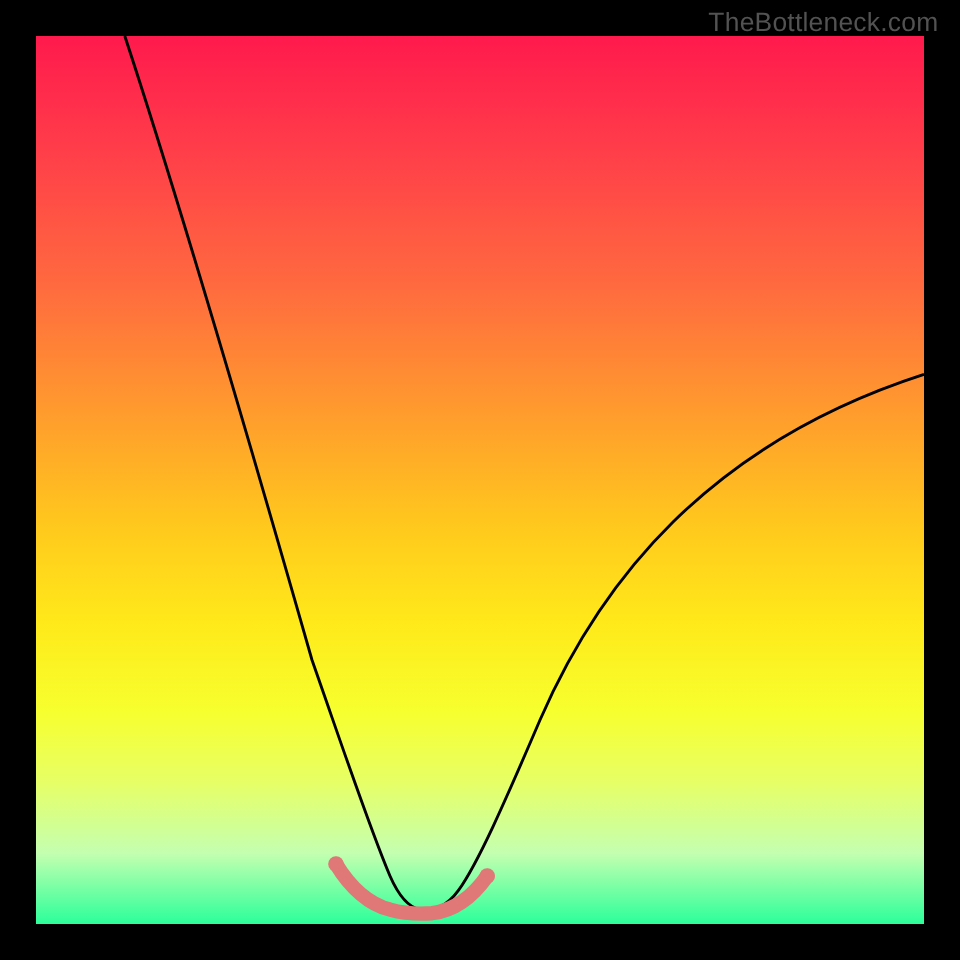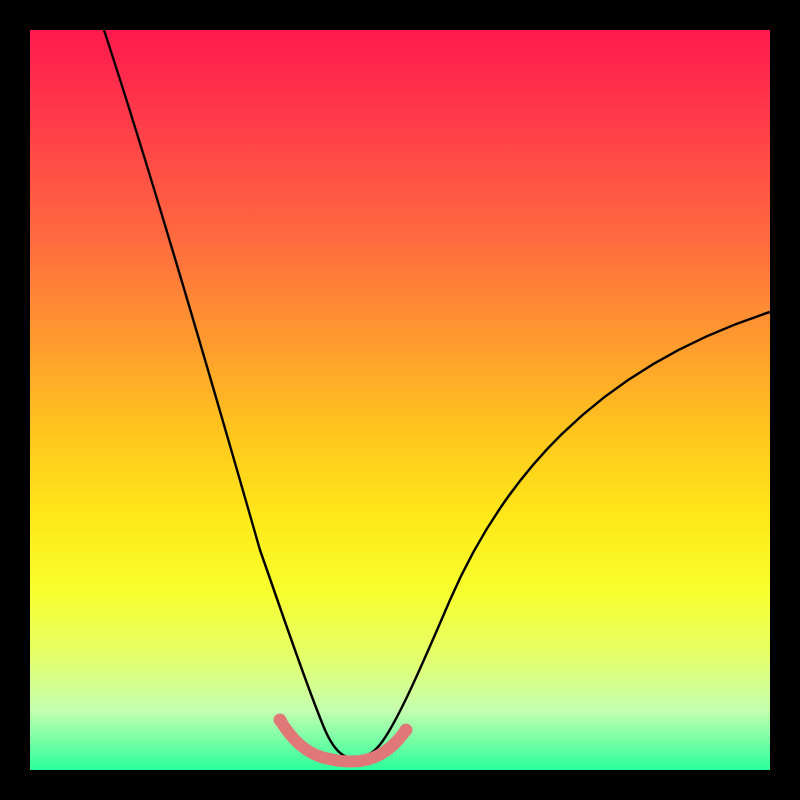--- a/index.html
+++ b/index.html
@@ -56,20 +56,21 @@
     width: 740px;
     height: 740px;
     overflow: visible;
   }
 </style>
 </head>
 <body>
 
 <div class="frame">
 
+  <div class="watermark">TheBottleneck.com</div>
 
   <div class="plot-area">
     <svg class="curve" viewBox="0 0 740 740" preserveAspectRatio="none">
 
       <path fill="none" stroke="#000" stroke-width="2.4" d="M 74 0
                C 120 140, 170 310, 230 520
                C 258 600, 278 660, 295 700
                C 302 716, 310 726, 320 728
                C 330 730, 342 726, 352 712
                C 368 690, 390 640, 420 570

